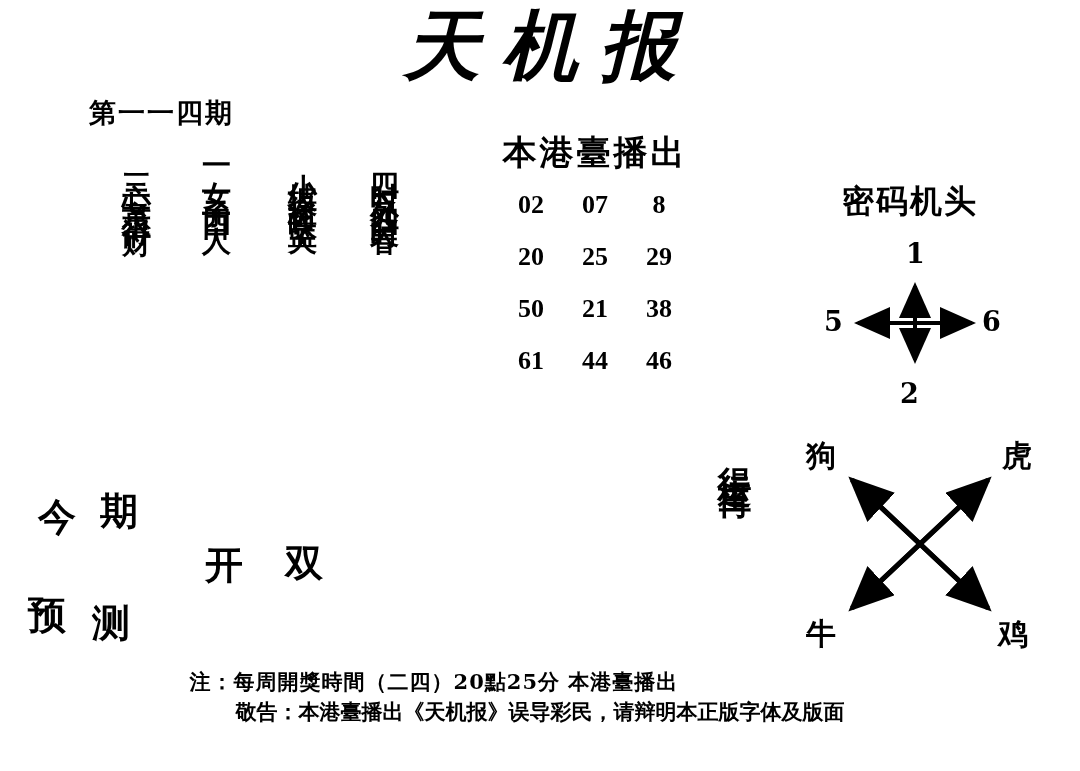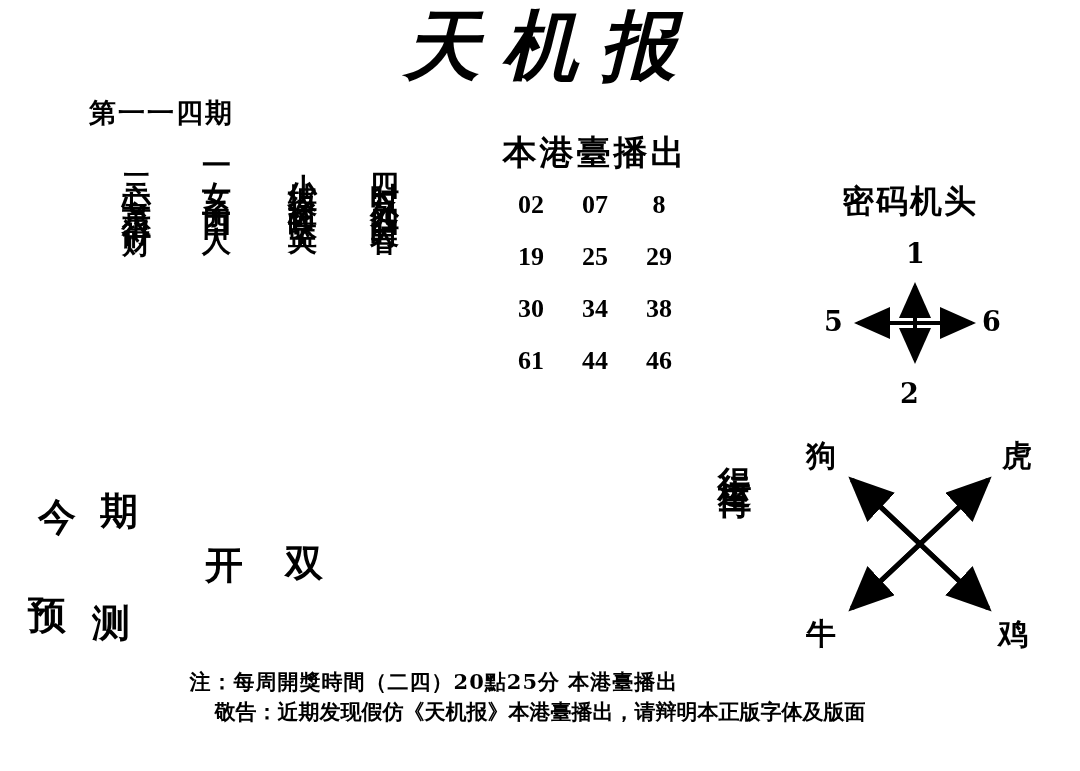--- a/index.html
+++ b/index.html
@@ -217,27 +217,27 @@
   </div>
 
   <div class="special-head">本港臺播出</div>
   <div class="num-grid">
     <div class="num-row">
       <span>02</span>
       <span>07</span>
       <span>8</span>
     </div>
     <div class="num-row">
-      <span>19</span>
+      <span>20</span>
       <span>25</span>
       <span>29</span>
     </div>
     <div class="num-row">
-      <span>30</span>
-      <span>34</span>
+      <span>50</span>
+      <span>21</span>
       <span>38</span>
     </div>
     <div class="num-row">
       <span>61</span>
       <span>44</span>
       <span>46</span>
     </div>
   </div>
 
   <div class="mima-head">
@@ -286,15 +286,15 @@
       <line x1="130" y1="112" x2="62" y2="48" stroke="#000" stroke-width="5" marker-end="url(#ah2)"></line>
       <line x1="130" y1="112" x2="198" y2="48" stroke="#000" stroke-width="5" marker-end="url(#ah2)"></line>
       <line x1="130" y1="112" x2="62" y2="176" stroke="#000" stroke-width="5" marker-end="url(#ah2)"></line>
       <line x1="130" y1="112" x2="198" y2="176" stroke="#000" stroke-width="5" marker-end="url(#ah2)"></line>
       <line x1="62" y1="48" x2="198" y2="176" stroke="#000" stroke-width="5"></line>
       <line x1="198" y1="48" x2="62" y2="176" stroke="#000" stroke-width="5"></line>
     </svg>
   </div>
 
   <div class="note">注：每周開獎時間（二四）20點25分 本港臺播出</div>
-  <div class="warn">敬告：近期发现假仿《天机报》本港臺播出，请辩明本正版字体及版面</div>
+  <div class="warn">敬告：本港臺播出《天机报》误导彩民，请辩明本正版字体及版面</div>
 
 </div>
 
 </body></html>

